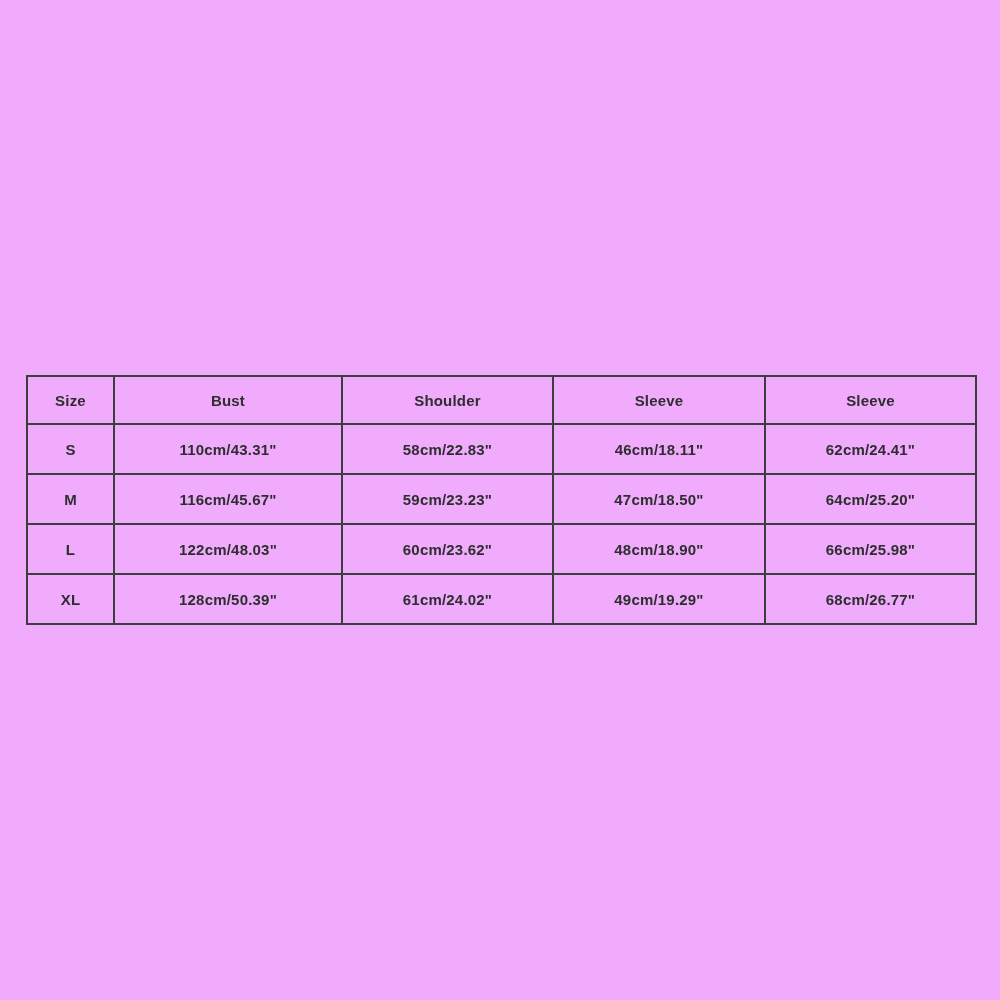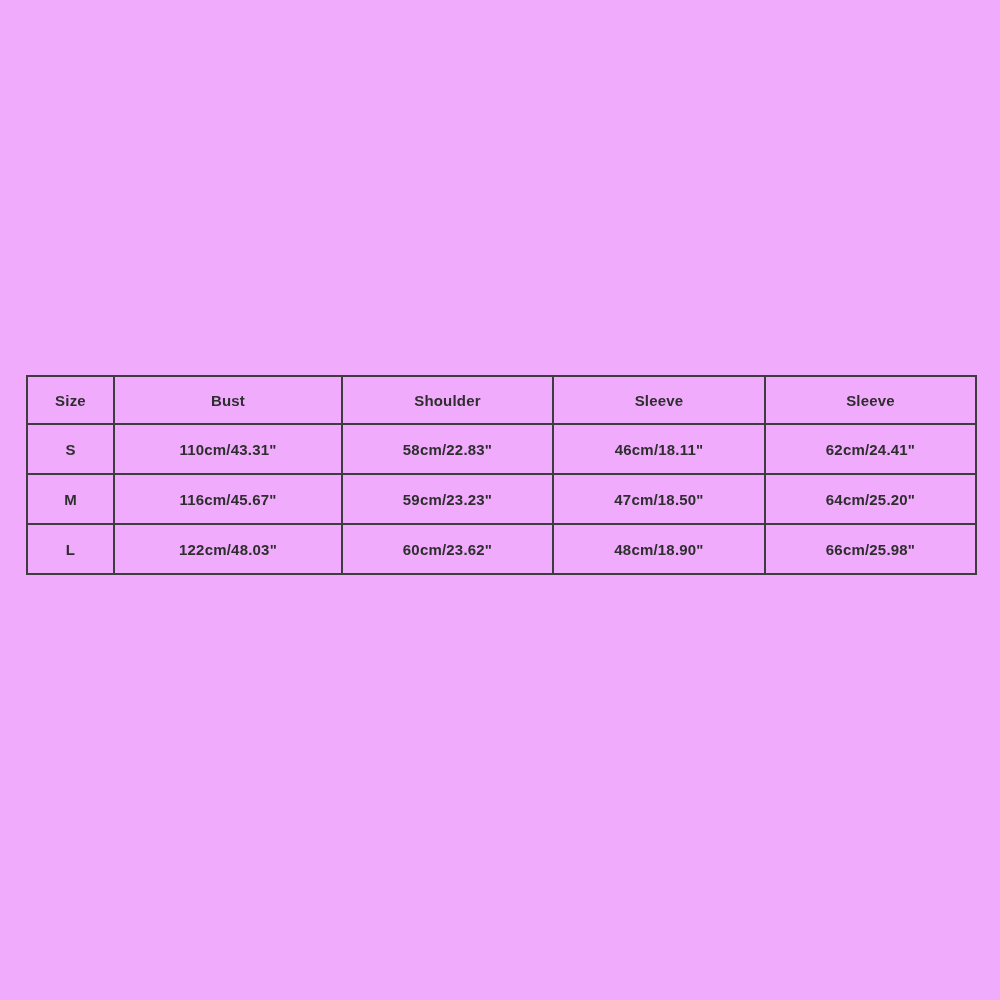--- a/index.html
+++ b/index.html
@@ -77,15 +77,22 @@
         <td>47cm/18.50"</td>
         <td>64cm/25.20"</td>
       </tr>
       <tr class="data-row">
         <td>L</td>
         <td>122cm/48.03"</td>
         <td>60cm/23.62"</td>
         <td>48cm/18.90"</td>
         <td>66cm/25.98"</td>
       </tr>
+      <tr class="data-row">
+        <td>XL</td>
+        <td>128cm/50.39"</td>
+        <td>61cm/24.02"</td>
+        <td>49cm/19.29"</td>
+        <td>68cm/26.77"</td>
+      </tr>
     </tbody>
   </table>
 </div>
 
 </body></html>

